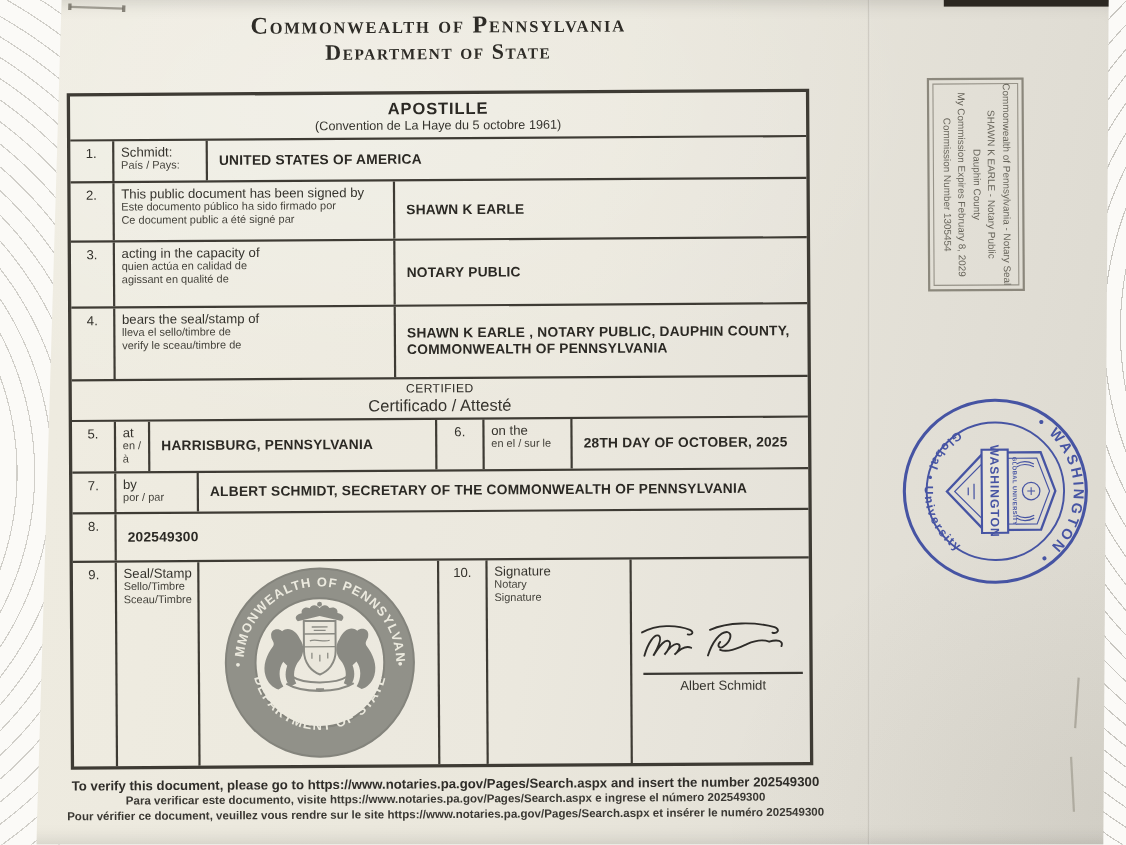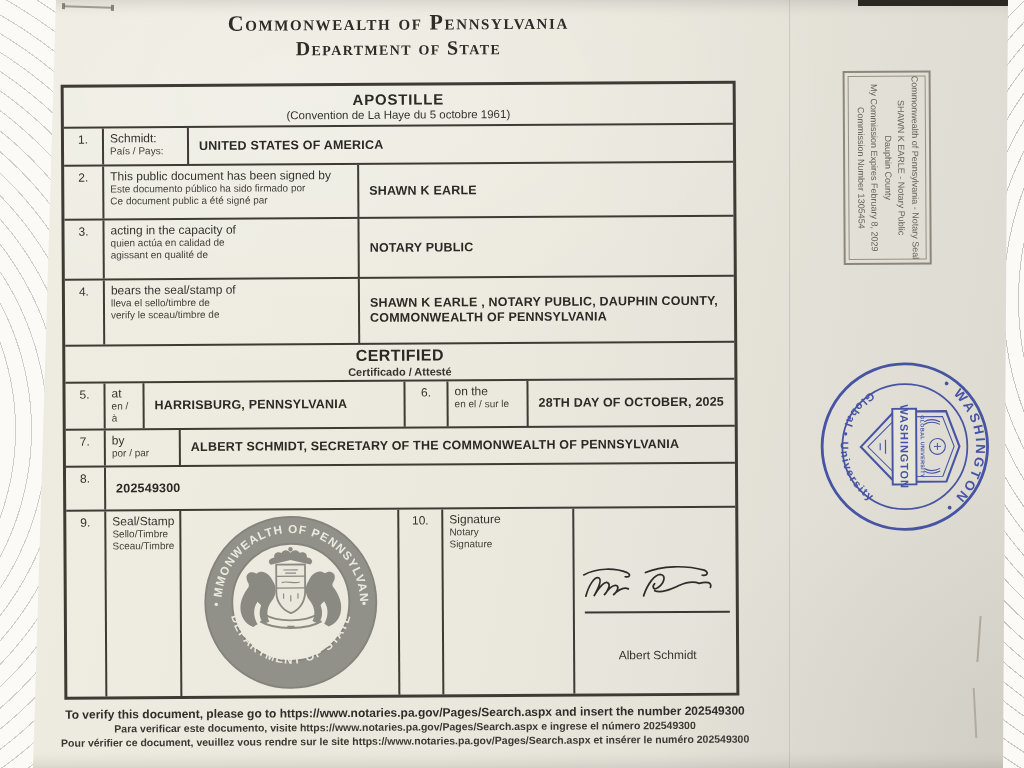--- a/index.html
+++ b/index.html
@@ -57,34 +57,34 @@
   .cell-label{padding:3px 6px;flex:none;}
   .lab1{font-size:12px;line-height:14px;}
   .lab2{font-size:10px;line-height:11.5px;color:#44423b;}
   .cell-value{flex:1;display:flex;align-items:center;padding:2px 10px;font-weight:bold;
     font-size:12.5px;line-height:15px;color:var(--ink-bold);letter-spacing:.2px;}
   .r-title{height:41px;flex-direction:column;align-items:center;justify-content:center;}
   .t-main{font-weight:bold;font-size:15px;letter-spacing:.8px;color:var(--ink-bold);}
   .t-sub{font-size:11.5px;margin-top:1px;}
   .r1{height:38px;} .r2{height:54px;} .r3{height:60px;} .r4{height:66px;}
   .r-cert{height:37px;flex-direction:column;align-items:center;justify-content:center;}
-  .c-main{font-weight:bold;font-size:16px;letter-spacing:.4px;color:var(--ink-bold);}
-  .c-sub{font-size:11px;font-weight:bold;margin-top:1px;}
+  .c-main{font-weight:normal;font-size:11px;letter-spacing:.4px;color:var(--ink-bold);}
+  .c-sub{font-size:15px;font-weight:normal;margin-top:1px;}
   .r56{height:47px;} .r7{height:37px;} .r8{height:44px;} .r910{height:185px;}
   .w-l1{width:85px;} .w-l2{width:255px;}
-  .w-at{width:39px;} .w-harris{width:261px;flex:none;} .w-n6{width:43px;} .w-onthe{width:80px;}
+  .w-at{width:31px;} .w-harris{width:261px;flex:none;} .w-n6{width:43px;} .w-onthe{width:80px;}
   .w-l7{width:75px;}
   .w-seal{width:218px;position:relative;} .w-n10{width:44px;} .w-sig-label{width:131px;}
   .cell-sig{flex:1;position:relative;}
 
   .state-seal{position:absolute;left:19px;top:2px;width:180px;height:180px;opacity:.96;}
 
   .sig-svg{position:absolute;left:6px;top:52px;width:152px;height:46px;}
   .sig-line{position:absolute;left:10px;top:103px;width:145px;height:2px;background:#3a3833;}
-  .sig-name{position:absolute;left:10px;top:108px;width:145px;text-align:center;font-size:12px;color:var(--ink);margin-top:32px;}
+  .sig-name{position:absolute;left:10px;top:108px;width:145px;text-align:center;font-size:12px;color:var(--ink);}
 
   
   .footer{position:absolute;left:30px;top:704px;width:745px;text-align:center;color:#2f2d29;}
   .f1{font-size:12px;font-weight:bold;line-height:16px;}
   .f2,.f3{font-size:10.5px;font-weight:bold;line-height:13.5px;color:#3a3833;}
 
   
   .stamp-notary{position:absolute;left:791px;top:126px;width:194px;height:88px;transform:rotate(90deg);
     border:2px solid rgba(100,96,84,.75);padding:3px;opacity:.92;}
   .stamp-notary .inner{width:100%;height:100%;border:1px solid rgba(100,96,84,.65);

